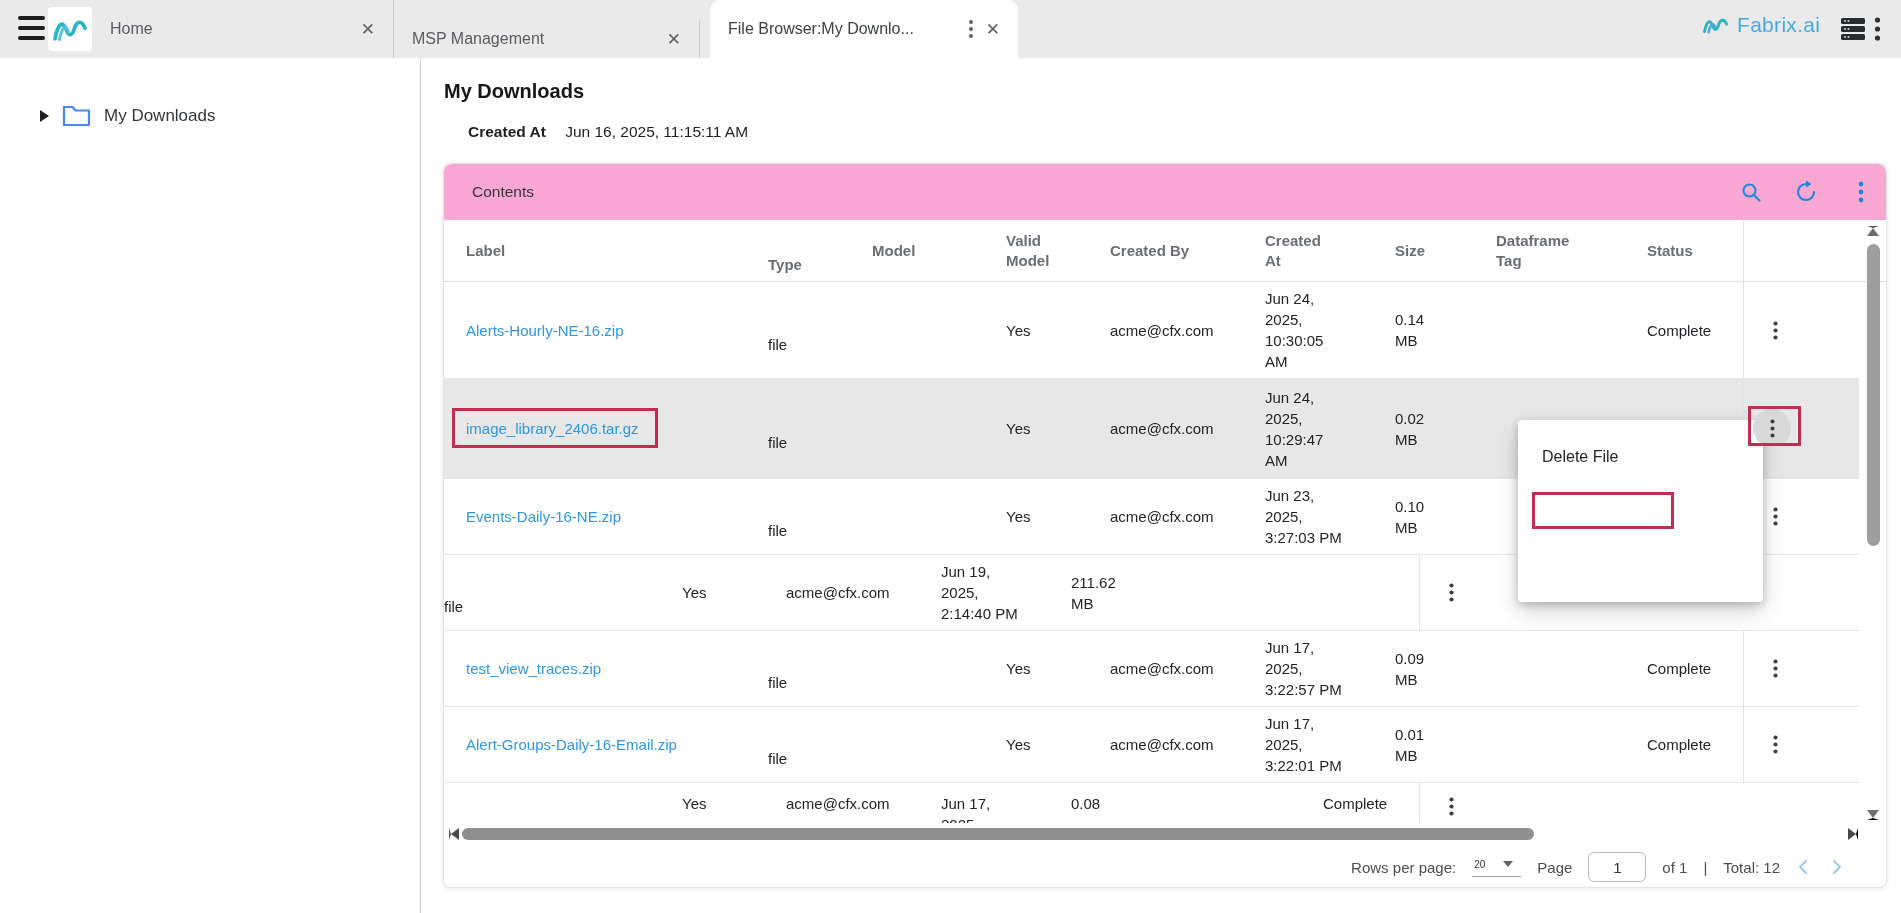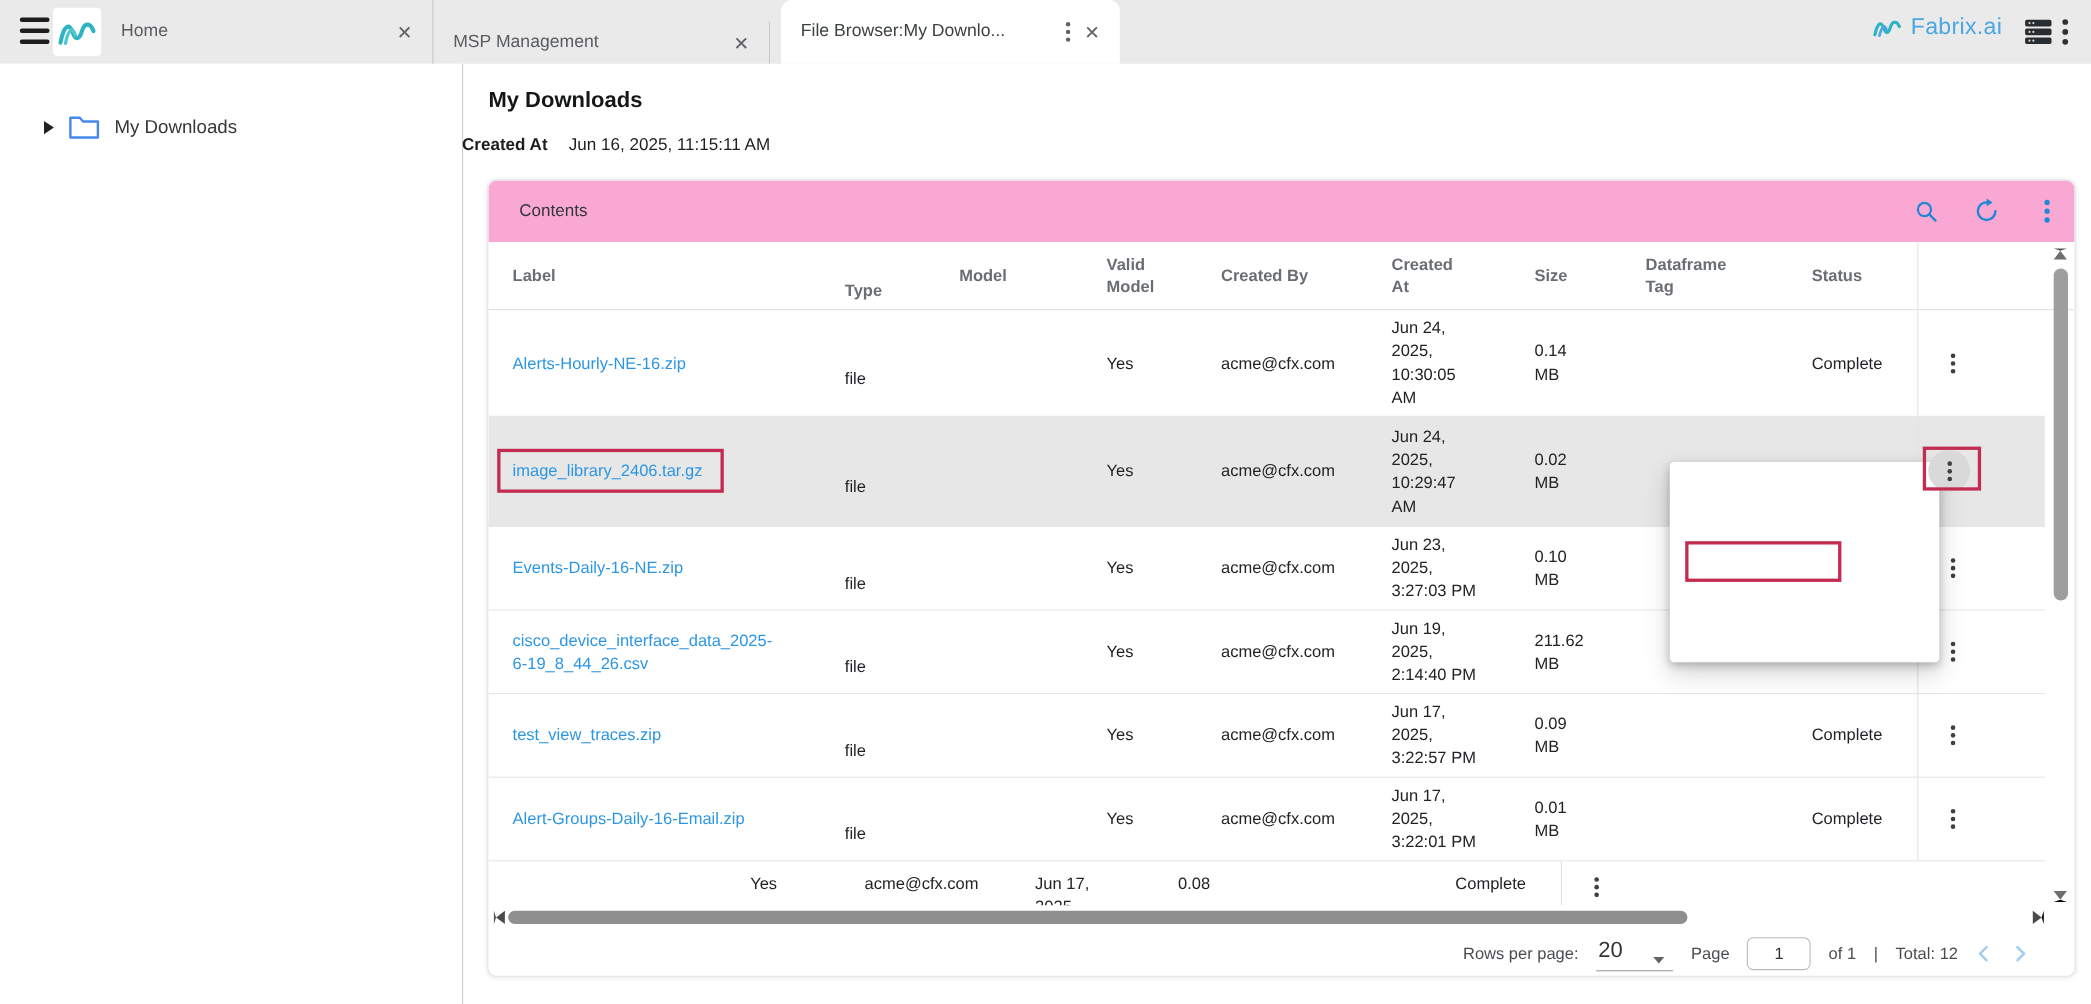--- a/index.html
+++ b/index.html
@@ -24,21 +24,21 @@
   .stack-icon { position:absolute; left:1840px; top:17px; background:none; border:none; cursor:pointer; }
   .topbar-kebab { position:absolute; left:1874px; top:16px; background:none; border:none; cursor:pointer; }
 
   
   .sidebar { position:absolute; left:0; top:58px; width:421px; height:855px; background:#fff; border-right:1px solid #ccc; }
   .tree-item { position:absolute; left:40px; top:46px; display:flex; align-items:center; gap:13px; font-size:17px; color:#34373a; cursor:pointer; }
   .tree-arrow { width:0; height:0; border-left:9px solid #1f2123; border-top:6px solid transparent; border-bottom:6px solid transparent; }
 
   
   .main-title { position:absolute; left:444px; top:80px; font-size:20px; font-weight:700; color:#141618; }
-  .created-line { position:absolute; left:420px; top:123px; font-size:15.5px; color:#1c1e20; }
+  .created-line { position:absolute; left:468px; top:123px; font-size:15.5px; color:#1c1e20; }
   .created-line .lbl { font-weight:700; }
   .created-line .val { margin-left:15px; font-weight:400; }
 
   
   .card { position:absolute; left:443px; top:163px; width:1444px; height:725px; background:#fff; border:1px solid #e2e5e8; border-radius:8px; box-shadow:0 1px 5px rgba(0,0,0,.10); overflow:hidden; }
   .toolbar { height:56px; background:#f9a8d4; display:flex; align-items:center; border-radius:8px 8px 0 0; }
   .toolbar-title { margin-left:28px; font-size:15.5px; color:#33373b; }
   .toolbar-icons { margin-left:auto; margin-right:8px; display:flex; gap:21px; }
   .icon-btn { width:34px; height:34px; display:flex; align-items:center; justify-content:center; background:none; border:none; cursor:pointer; }
 
@@ -77,21 +77,21 @@
 
   
   .vscroll { position:absolute; left:1419px; top:60px; width:22px; height:601px; }
   .varrow { position:absolute; left:4px; width:0; height:0; border-left:6px solid transparent; border-right:6px solid transparent; background:none; cursor:pointer; }
   .varrow-up { top:2px; border-bottom:8px solid #6e6e6e; }
   .varrow-down { top:586px; border-top:8px solid #6e6e6e; }
   .vthumb { position:absolute; left:4px; top:20px; width:13px; height:302px; background:#9e9e9e; border-radius:8px; cursor:grab; }
 
   
   .tfoot { height:44px; display:flex; align-items:center; justify-content:flex-end; padding-right:42px; font-size:15px; color:#4a4d50; gap:16px; }
-  .rpp-select { display:flex; align-items:flex-end; gap:28px; border-bottom:1px solid #9aa0a5; padding:1px 8px 6px 2px; cursor:pointer; font-size:20px; color:#333; background:none; border-top:none; border-left:none; border-right:none; }
+  .rpp-select { display:flex; align-items:center; gap:18px; border-bottom:1px solid #9aa0a5; padding:1px 8px 6px 2px; cursor:pointer; font-size:10px; color:#333; background:none; border-top:none; border-left:none; border-right:none; }
   .caret-down { width:0; height:0; border-left:5px solid transparent; border-right:5px solid transparent; border-top:6px solid #5f6368; }
   .page-input { width:58px; height:30px; border:1px solid #b6bbbf; border-radius:6px; text-align:center; font-size:15px; color:#333; font-family:"Liberation Sans", sans-serif; }
   .pg-chev { background:none; border:none; cursor:default; display:flex; align-items:center; }
 
   
   .context-menu { position:absolute; left:1518px; top:420px; width:245px; height:182px; background:#fff; border-radius:4px; box-shadow:0 3px 8px rgba(0,0,0,.22), 0 10px 24px rgba(0,0,0,.16); z-index:30; padding-top:9px; }
   .menu-item { height:55px; display:flex; align-items:center; padding-left:24px; font-size:16px; color:#232527; cursor:pointer; }
 
   
   .kebab-float { position:absolute; left:1753px; top:409px; width:38px; height:38px; border-radius:50%; background:#d9d9d9; display:flex; align-items:center; justify-content:center; z-index:35; border:none; cursor:pointer; }
@@ -296,22 +296,20 @@
         <svg width="5" height="19" viewBox="0 0 5 19">
                 <circle cx="2.5" cy="2.5" r="2.1" fill="#3c4043"></circle>
                 <circle cx="2.5" cy="9.5" r="2.1" fill="#3c4043"></circle>
                 <circle cx="2.5" cy="16.5" r="2.1" fill="#3c4043"></circle>
               </svg>
       </button>
     </div>
   </div>
 
   <div class="trow">
-    <div class="td c-label"><a class="flink">cisco_device_interface_data_2025-
-6-19_8_44_26.csv</a></div>
     <div class="td c-type">file</div>
     <div class="td c-model"></div>
     <div class="td c-valid">Yes</div>
     <div class="td c-cby">acme@cfx.com</div>
     <div class="td c-cat">Jun 19,
 2025,
 2:14:40 PM</div>
     <div class="td c-size">211.62
 MB</div>
     <div class="td c-dft"></div>
@@ -427,20 +425,21 @@
     </div>
 
     <div class="vscroll">
       <button class="varrow varrow-up"></button>
       <div class="vthumb"></div>
       <button class="varrow varrow-down"></button>
     </div>
   </div>
 
   <div class="context-menu">
+    <div class="menu-item">Delete File</div>
   </div>
 
   <button class="kebab-float">
     <svg width="5" height="19" viewBox="0 0 5 19">
         <circle cx="2.5" cy="2.5" r="2.1" fill="#3c4043"></circle>
         <circle cx="2.5" cy="9.5" r="2.1" fill="#3c4043"></circle>
         <circle cx="2.5" cy="16.5" r="2.1" fill="#3c4043"></circle>
       </svg>
   </button>
 

